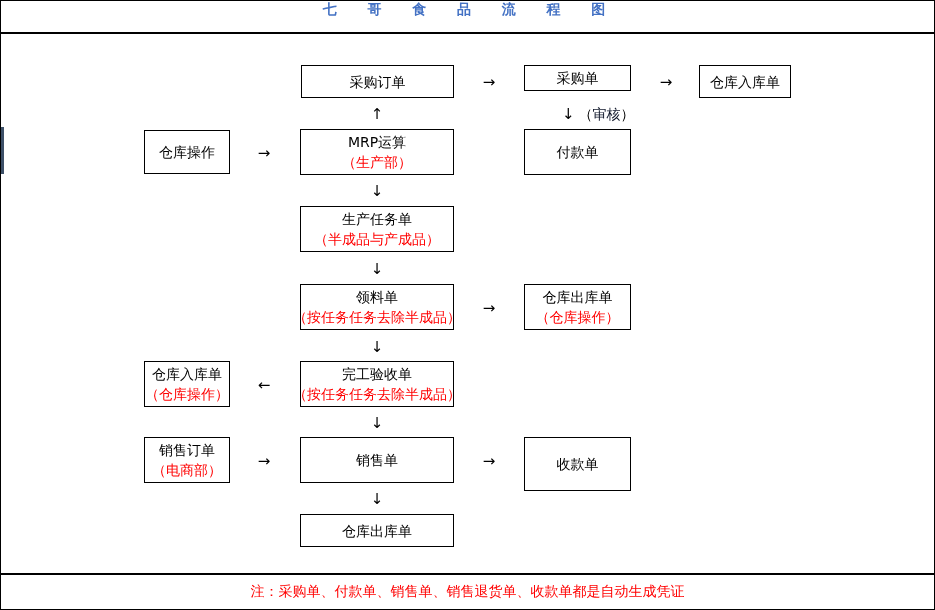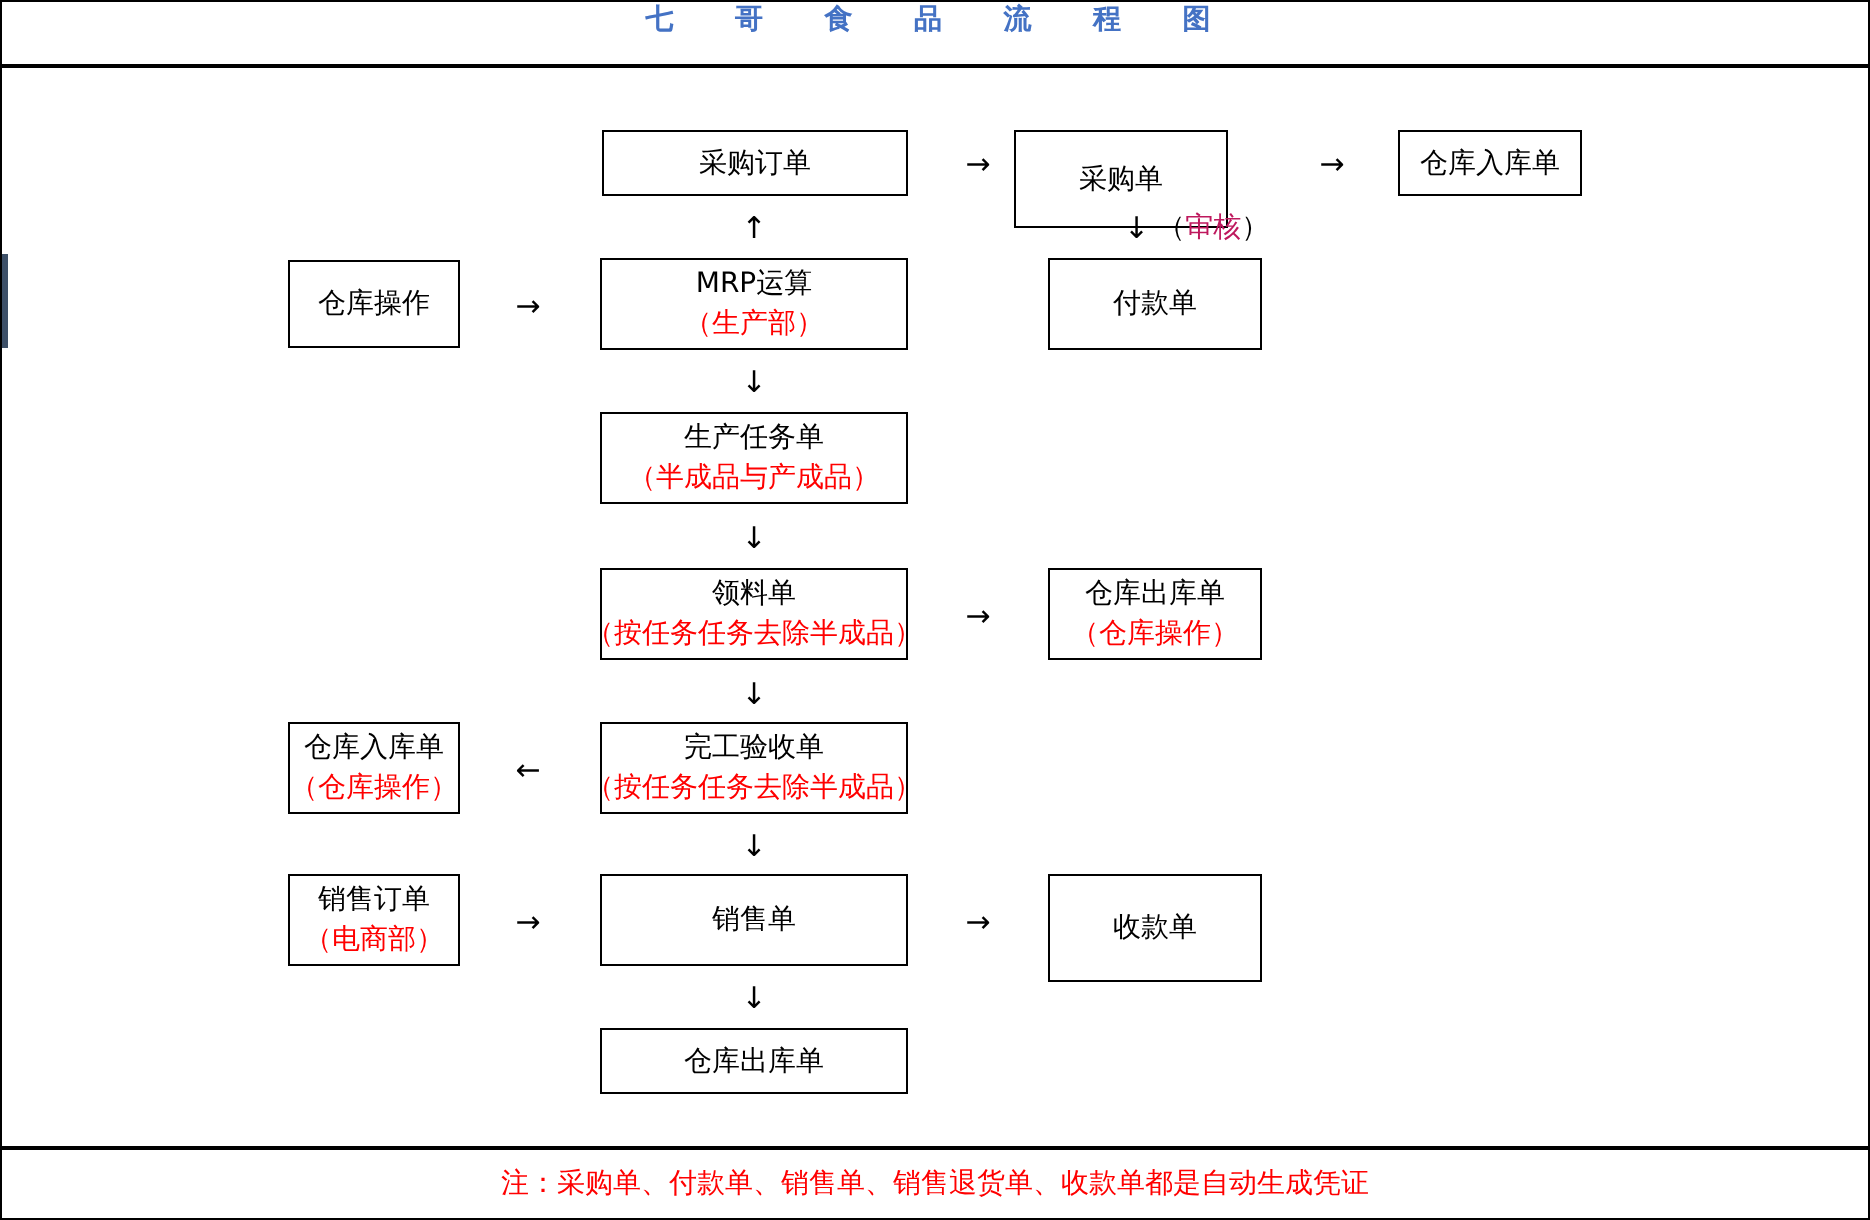--- a/index.html
+++ b/index.html
@@ -79,21 +79,21 @@
     height: 18px;
     display: flex;
     align-items: center;
     gap: 4px;
     font-size: 15px;
     line-height: 18px;
     color: #000;
     white-space: nowrap;
   }
   .arrow-group .audit-text { font-size: 14px; }
-  .arrow-group .red { color: #be185d; }
+  .arrow-group .red { color: #0f172a; }
   
   #edge-artifact {
     position: absolute;
     left: 0; top: 126px;
     width: 3px; height: 47px;
     background: #3D5068;
   }
 </style>
 </head>
 <body>
@@ -103,21 +103,21 @@
   <div id="titlebar">
     <span class="title-text">七  哥  食  品  流  程  图</span>
   </div>
 
   <div id="edge-artifact"></div>
 
   <div class="node" style="left:300px;top:64px;width:153px;height:33px">
     <div class="node-label">采购订单</div>
   </div>
   <div class="arrow" style="left:477px;top:72px">→</div>
-  <div class="node" style="left:506px;top:64px;width:107px;height:49px">
+  <div class="node" style="left:523px;top:64px;width:107px;height:26px">
     <div class="node-label">采购单</div>
   </div>
   <div class="arrow" style="left:654px;top:72px">→</div>
   <div class="node" style="left:698px;top:64px;width:92px;height:33px">
     <div class="node-label">仓库入库单</div>
   </div>
 
   <div class="arrow" style="left:366px;top:104px;width:20px">↑</div>
   <div class="arrow-group" style="left:561px;top:104px">
     <span>↓</span>

